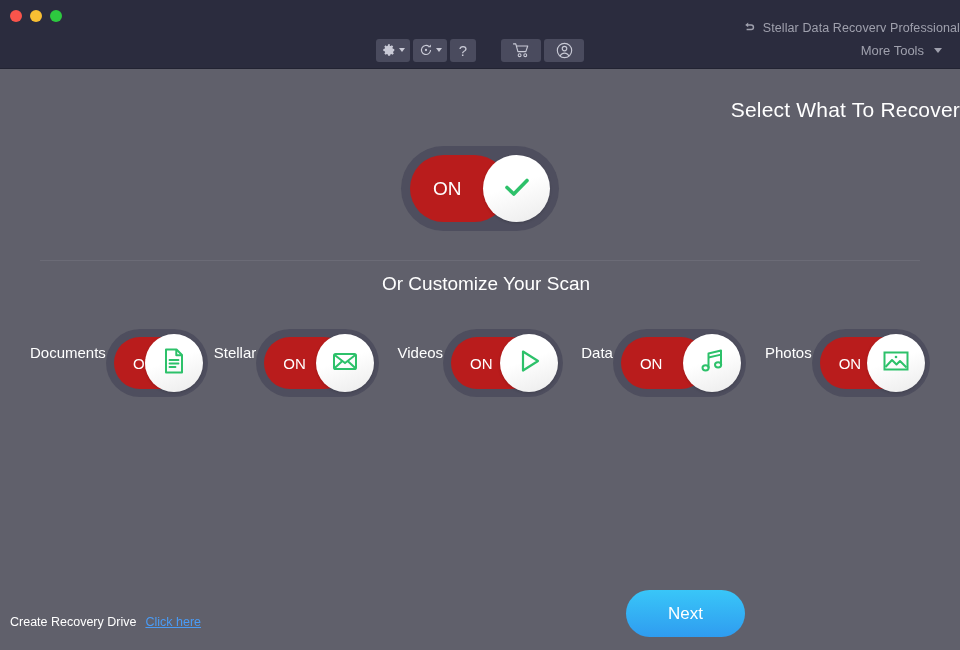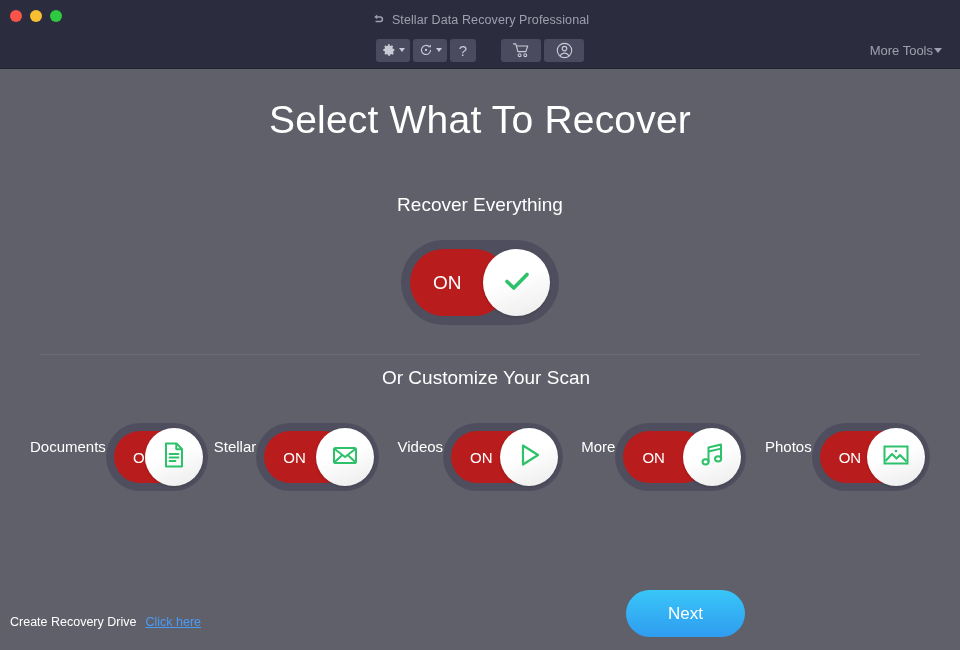--- a/index.html
+++ b/index.html
@@ -24,22 +24,22 @@
   .traffic {
     display: flex; align-items: center; gap: 8px;
     margin-left: 10px;
   }
   .dot { width: 12px; height: 12px; border-radius: 50%; display: block; }
   .dot.red    { background: #f9544b; }
   .dot.yellow { background: #f8bf33; }
   .dot.green  { background: #2dc93f; }
 
   .title-center {
-    position: absolute; left: 0; right: 0; top: 4px; height: 32px;
-    display: flex; align-items: center; justify-content: center; gap: 7px;
+    position: absolute; left: 0; right: 0; top: 12px; height: 32px;
+    display: flex; align-items: center; justify-content: flex-end; gap: 7px;
     pointer-events: none;
   }
   .back-arrow { width: 14px; height: 14px; display: block; }
   .app-title {
     font-size: 12.5px; color: #9fa0ad; letter-spacing: .1px;
   }
 
   
   .toolbar {
     position: absolute; top: 32px; left: 0;
@@ -72,42 +72,42 @@
     width: 0; height: 0;
     border-left: 3.5px solid transparent;
     border-right: 3.5px solid transparent;
     border-top: 4px solid #c9cad6;
     display: block;
   }
   .qmark { font-size: 15px; color: #c9cad6; line-height: 1; font-weight: normal; }
 
   .more-tools {
     position: absolute; right: 18px; top: 0; height: 36px;
-    display: flex; align-items: center; gap: 1px;
+    display: flex; align-items: center; gap: 10px;
     color: #9fa0ad; font-size: 13px;
     cursor: default;
   }
   .caret-md {
     width: 0; height: 0;
     border-left: 4.5px solid transparent;
     border-right: 4.5px solid transparent;
     border-top: 5px solid #9fa0ad;
     display: block;
   }
 
   
   .main {
     position: absolute; top: 69px; left: 0;
     width: 960px; height: 581px;
     background: #60606b;
   }
 
   .page-title {
-    text-align: center;
-    font-size: 39px;
+    text-align: right;
+    font-size: 21px;
     color: #ffffff;
     font-weight: normal;
     margin-top: 29px;
     letter-spacing: .2px;
   }
 
   .section-title {
     text-align: center;
     font-size: 19px;
     color: #ffffff;
@@ -294,21 +294,20 @@
   <div class="more-tools">
     <span>More Tools</span>
     <span class="caret-md"></span>
   </div>
 </div>
 
 <div class="main">
 
   <h1 class="page-title">Select What To Recover</h1>
 
-  <h2 class="section-title">Recover Everything</h2>
 
   <div class="big-toggle-wrap">
     <div class="toggle big">
       <div class="toggle-track">
         <span class="toggle-on-label">ON</span>
       </div>
       <div class="knob">
         <span>
           <svg width="34" height="34" viewBox="0 0 34 34">
             <path fill="none" stroke="#2dc16a" stroke-width="3.6" stroke-linecap="round" stroke-linejoin="round" d="M7 17.5 L13.8 24 L27 10.5"></path>
@@ -370,21 +369,21 @@
           <span>
             <svg width="30" height="30" viewBox="0 0 30 30">
               <path fill="none" stroke="#2dc16a" stroke-width="2.2" stroke-linejoin="round" d="M9 5.5 L24 15 L9 24.5 Z"></path>
             </svg>
           </span>
         </div>
       </div>
     </div>
 
     <div class="cat">
-      <span class="cat-label">More</span>
+      <span class="cat-label">Data</span>
       <div class="toggle small">
         <div class="toggle-track">
           <span class="toggle-on-label">ON</span>
         </div>
         <div class="knob">
           <span>
             <svg width="30" height="30" viewBox="0 0 30 30">
               <path fill="none" stroke="#2dc16a" stroke-width="2" stroke-linejoin="round" stroke-linecap="round" d="M11.5 21.5 V7.5 L24 4.5 V18.5"></path>
               <path fill="none" stroke="#2dc16a" stroke-width="1.8" d="M11.5 11.5 L24 8.6"></path>
               <ellipse cx="8.6" cy="21.8" rx="3.1" ry="2.6" fill="none" stroke="#2dc16a" stroke-width="2"></ellipse>

